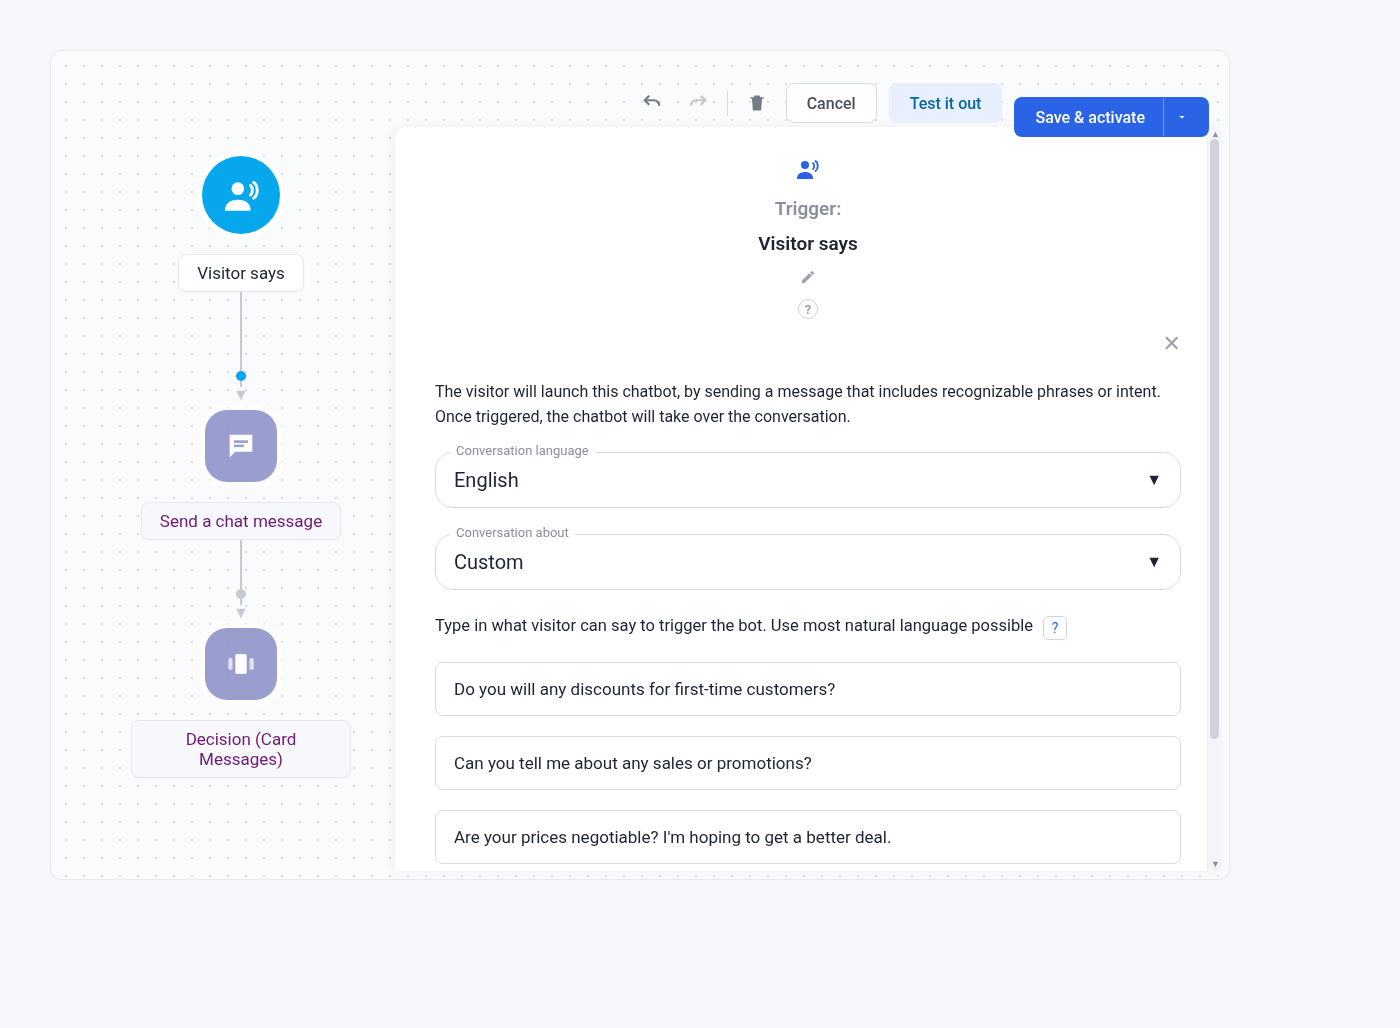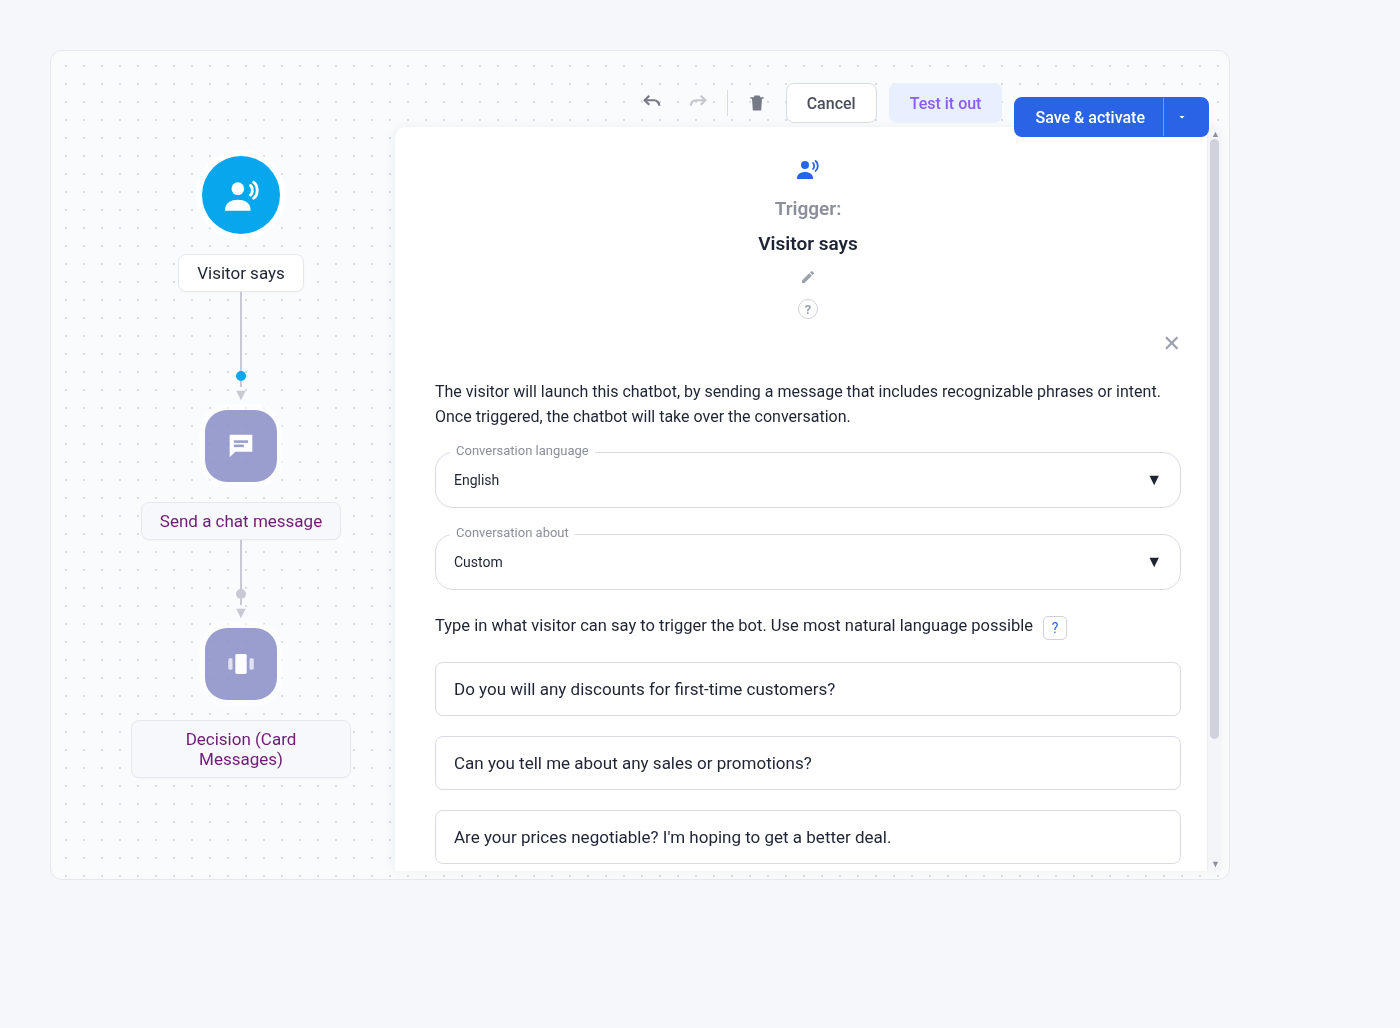--- a/index.html
+++ b/index.html
@@ -6,21 +6,21 @@
   body { background: #f5f7fa; padding: 50px; }
   .canvas-wrap { width: 1180px; height: 830px; border: 1px solid #e5e8ef; border-radius: 12px; position: relative; overflow: hidden; background: #fafbfd;
     background-image: radial-gradient(#d7dbe6 1.2px, transparent 1.2px);
     background-size: 18px 18px; background-position: 6px 6px; }
   
   .toolbar { position: absolute; top: 18px; right: 20px; display: flex; align-items: center; gap: 12px; z-index: 20; }
   .icon-btn { width: 34px; height: 34px; display: flex; align-items: center; justify-content: center; color: #767a87; cursor: pointer; border-radius: 6px; }
   .vsep { width: 1px; height: 26px; background: #d8dbe3; }
   .btn { height: 40px; padding: 0 20px; border-radius: 8px; font-size: 16px; font-weight: 500; display: flex; align-items: center; cursor: pointer; border: 1px solid transparent; }
   .btn-cancel { background: #fff; border-color: #d8dbe3; color: #4a4e5b; }
-  .btn-test { background: #e8efff; color: #8b5cf6; }
+  .btn-test { background: #e8efff; color: #0369a1; }
   .btn-save { background: #2a63e6; color: #fff; padding-right: 9px; margin-top: 28px; }
   .btn-save .lbl { padding-right: 18px; }
   .btn-save .caret { width: 36px; height: 100%; display:flex; align-items:center; justify-content:center; border-left: 1px solid rgba(255,255,255,.35); }
 
   
   .flow { position: absolute; left: 80px; top: 105px; width: 220px; display: flex; flex-direction: column; align-items: center; }
   .node-circle { width: 78px; height: 78px; border-radius: 50%; background:#07a7ed; display:flex; align-items:center; justify-content:center; box-shadow: 0 0 0 6px #fff; }
   .node-label { margin-top: 20px; background:#fff; border:1px solid #e5e8ef; border-radius: 8px; padding: 8px 18px; font-size: 17px; color:#1e2433; box-shadow: 0 1px 2px rgba(0,0,0,.03); text-align:center; }
   .node-label.dim { color:#701a75; background:#f7f8fb; }
   .conn { width:2px; background:#c7cad4; }
@@ -38,21 +38,21 @@
   .panel-head { display:flex; align-items:center; gap: 12px; margin-bottom: 24px; flex-direction: column; }
   .panel-head .txt1 { color:#8b8f9b; font-size: 19px; font-weight:600; }
   .panel-head .txt2 { color:#1e2433; font-size: 19px; font-weight:600; }
   .icon-sm { width: 20px; height:20px; display:inline-flex; align-items:center; justify-content:center; color:#9ba0ad; cursor:pointer; }
   .icon-help { border:1px solid #cfd2db; border-radius:50%; font-size:13px; font-weight:700; }
   .panel-close { margin-left:auto; color:#9ba0ad; cursor:pointer; font-size: 22px; }
   .desc { color:#1e2433; font-size: 16px; line-height: 1.55; margin-bottom: 22px; }
 
   .field { position:relative; border:1px solid #d8dbe3; border-radius:18px; height: 56px; display:flex; align-items:center; padding: 0 18px; margin-bottom: 26px; }
   .field .legend { position:absolute; top:-10px; left:14px; background:#fff; padding: 0 6px; font-size: 13px; color:#8b8f9b; }
-  .field .val { font-size: 14px; color:#1e2433; }
+  .field .val { font-size: 20px; color:#1e2433; }
   .field .caret { margin-left:auto; color:#1e2433; }
 
   .hint { font-size: 16.5px; color:#1e2433; display:flex; align-items:flex-start; gap:10px; margin: 8px 0 22px; }
   .hint .qm { width:24px; height:24px; border:1px solid #cfd2db; border-radius:5px; display:flex; align-items:center; justify-content:center; font-size:14px; color:#2a63e6; }
 
   .phrase { border:1px solid #d8dbe3; border-radius:8px; padding: 16px 18px; font-size: 17px; color:#1e2433; margin-bottom: 20px; }
 </style>
 </head>
 <body>
 

